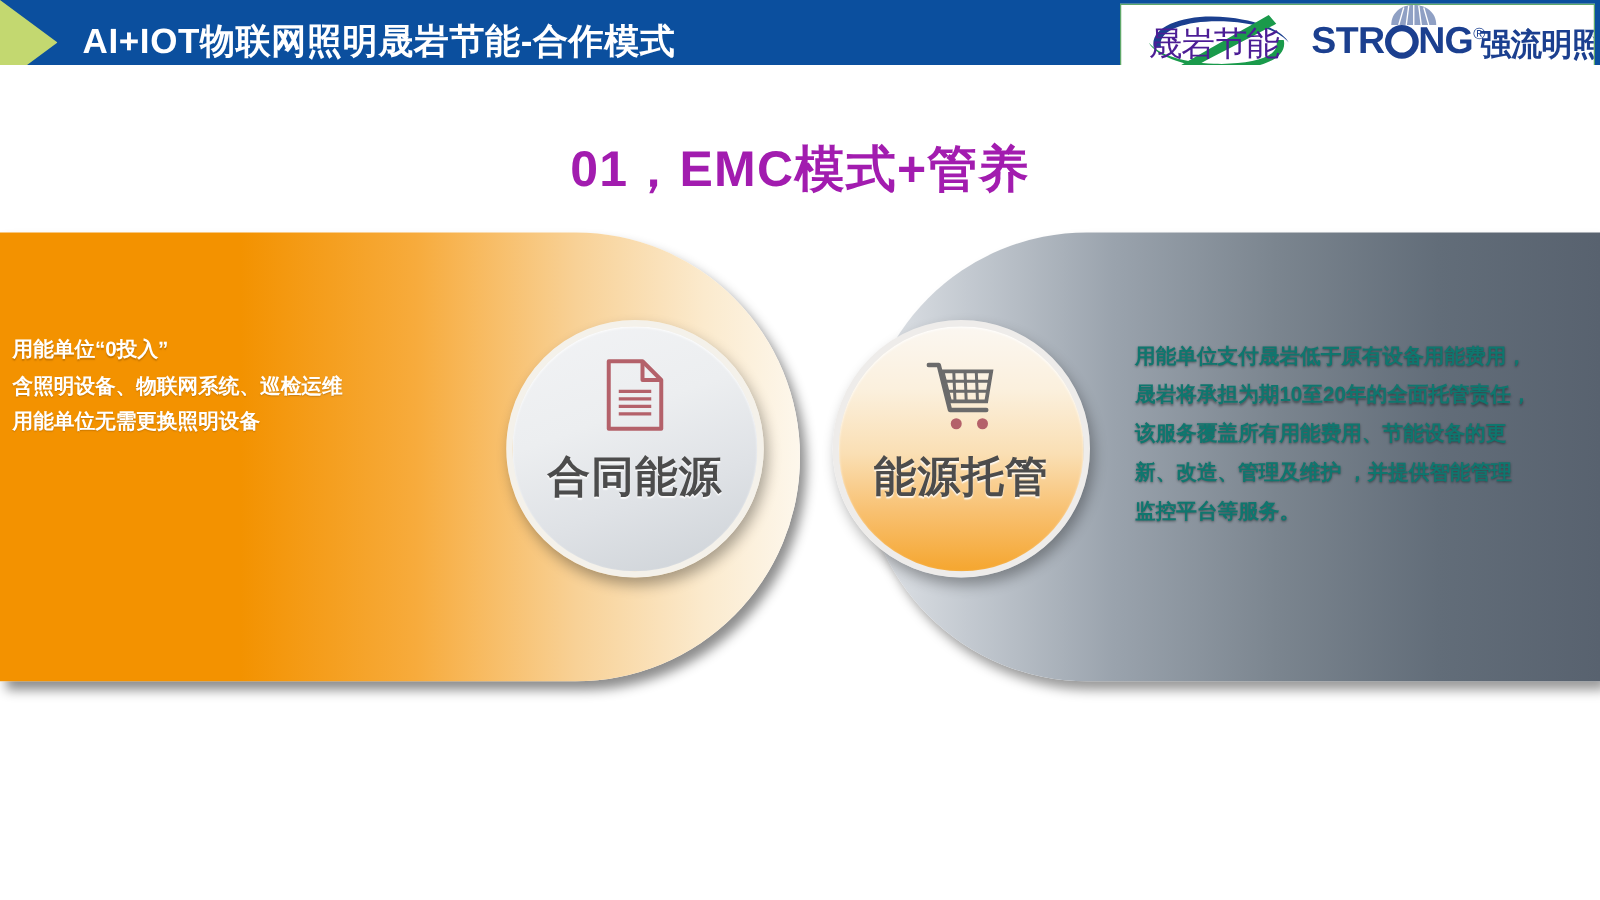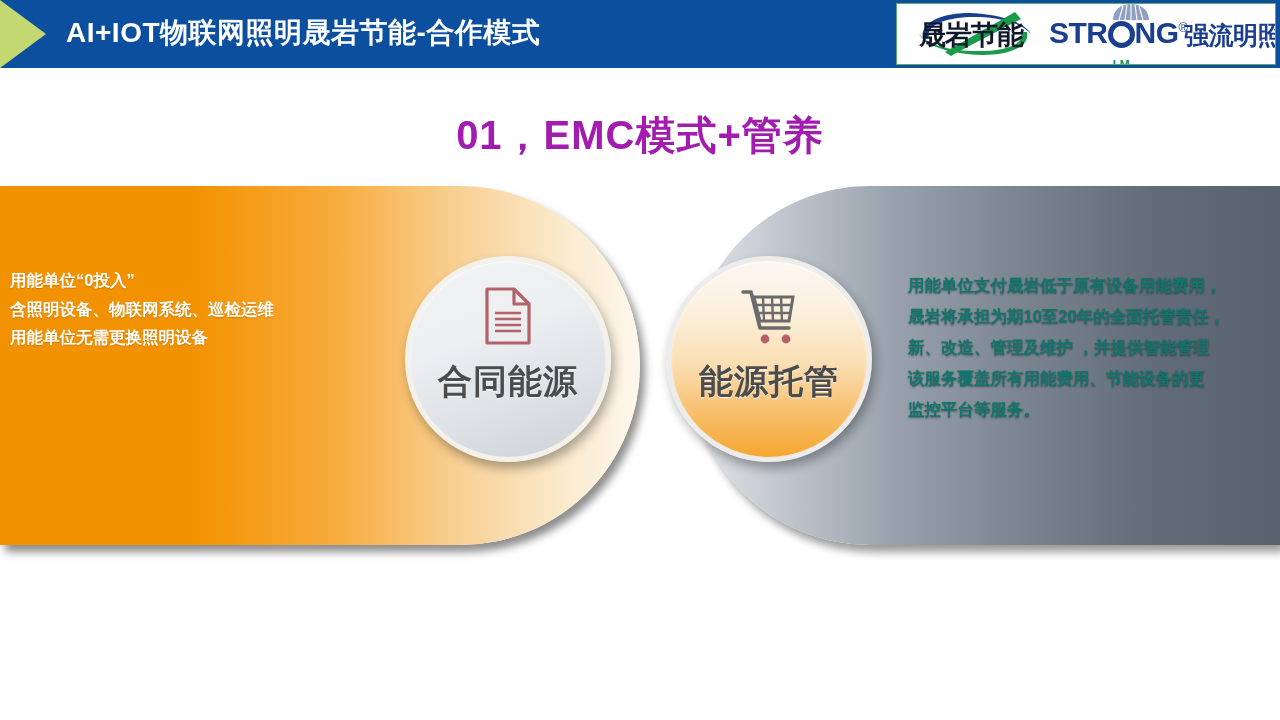--- a/index.html
+++ b/index.html
@@ -14,21 +14,21 @@
     overflow: hidden;
     position: relative;
   }
 
   
   .header {
     position: absolute;
     left: 0;
     top: 0;
     width: 1280px;
-    height: 68px;
+    height: 52px;
     background: #0b4f9e;
     overflow: hidden;
   }
   .header-chevron {
     position: absolute;
     left: 0;
     top: 0;
     width: 46px;
     height: 68px;
     background: #c3d870;
@@ -69,22 +69,22 @@
     left: 18px;
     top: 4px;
     width: 120px;
     height: 52px;
   }
   .logo-cn-green {
     position: absolute;
     left: 22px;
     top: 13px;
     font-size: 27px;
-    font-weight: bold;
-    color: #0f172a;
+    font-weight: normal;
+    color: #4c1d95;
     letter-spacing: -1px;
     white-space: nowrap;
     z-index: 3;
   }
   .logo-strong {
     position: absolute;
     left: 152px;
     top: 12px;
     font-size: 30px;
     font-weight: bold;
@@ -311,22 +311,22 @@
 
 <div class="left-text">
   <div>用能单位“0投入”</div>
   <div>含照明设备、物联网系统、巡检运维</div>
   <div>用能单位无需更换照明设备</div>
 </div>
 
 <div class="right-text">
   <div>用能单位支付晟岩低于原有设备用能费用，</div>
   <div>晟岩将承担为期10至20年的全面托管责任，</div>
+  <div>该服务覆盖所有用能费用、节能设备的更</div>
   <div>新、改造、管理及维护 ，并提供智能管理</div>
-  <div>该服务覆盖所有用能费用、节能设备的更</div>
   <div>监控平台等服务。</div>
 </div>
 
 <div class="circle circle-a">
   <div class="circle-icon">
     <svg width="50" height="60" viewBox="0 0 50 60">
       <path d="M4,3 L31,3 L46,18 L46,57 L4,57 Z" fill="none" stroke="#b4616a" stroke-width="3.2" stroke-linejoin="round"></path>
       <path d="M31,3 L31,18 L46,18" fill="none" stroke="#b4616a" stroke-width="3.2" stroke-linejoin="round"></path>
       <path d="M12,27 L38,27 M12,33 L38,33 M12,39 L38,39 M12,45 L38,45" stroke="#b4616a" stroke-width="2.6"></path>
     </svg>

